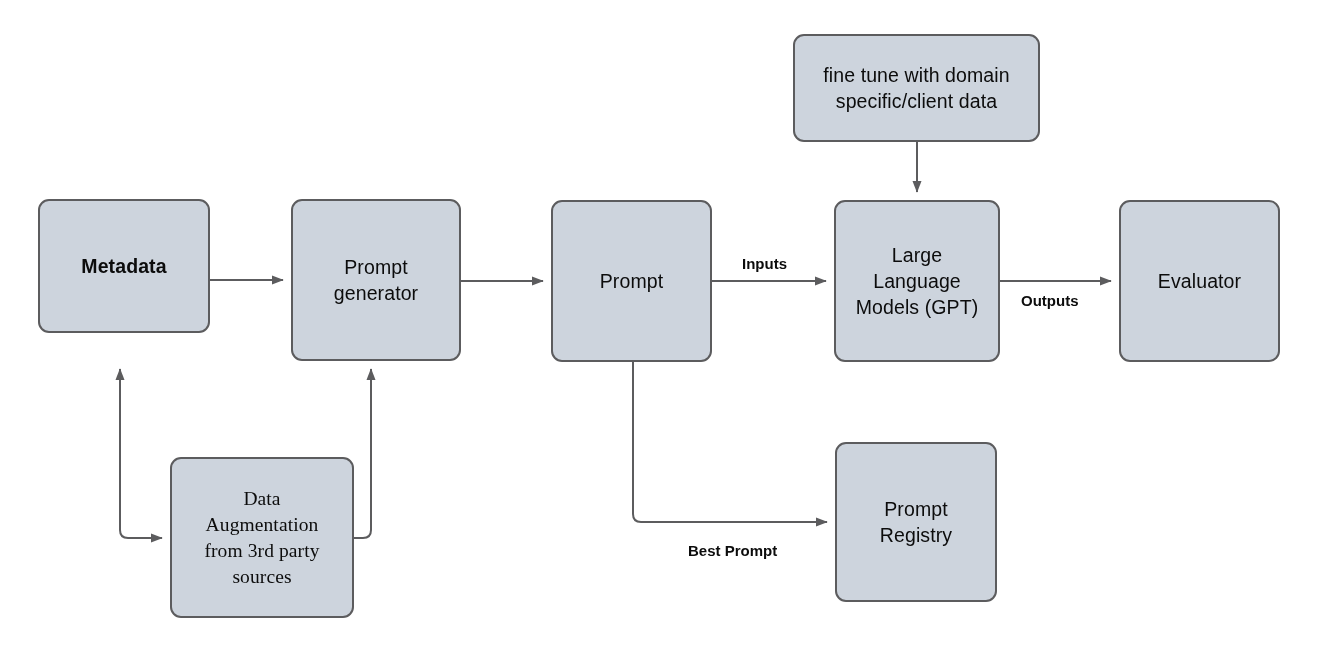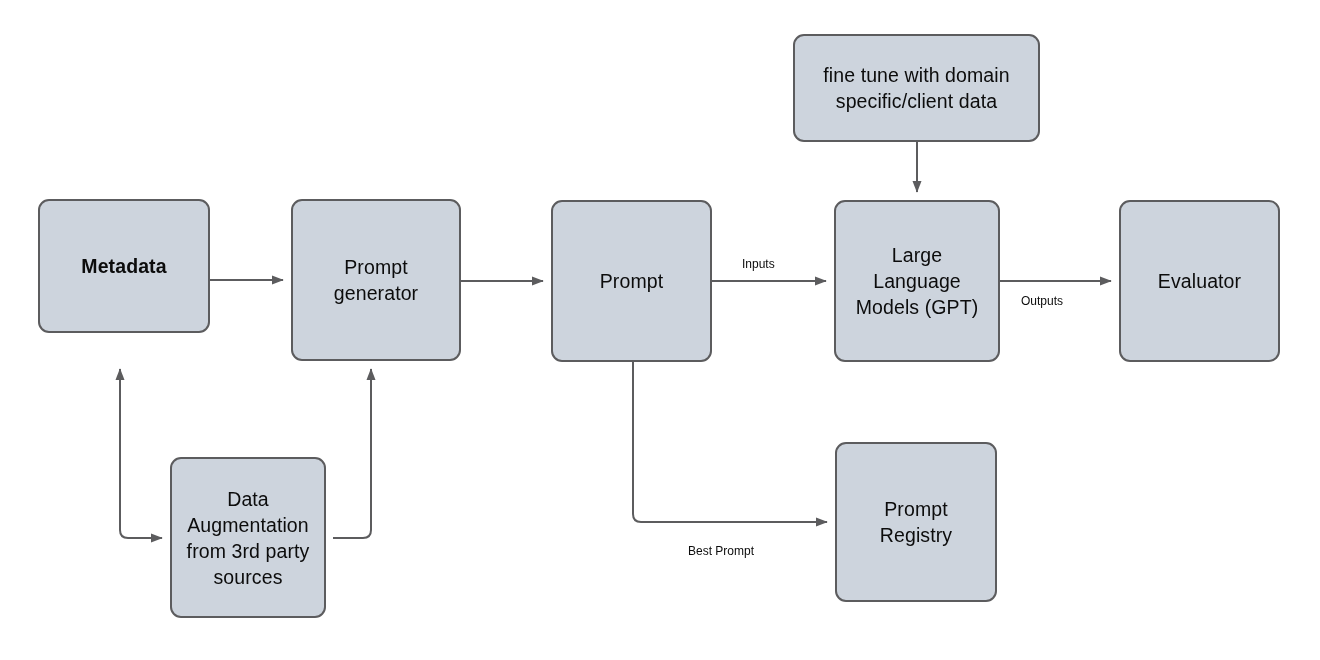--- a/index.html
+++ b/index.html
@@ -44,26 +44,27 @@
     padding: 16px 8px;
     z-index: 2;
   }
   .node .node-label {
     display: block;
     white-space: pre-line;
   }
   .edge-label {
     position: absolute;
     color: #0c0c0c;
-    font-size: 12px;
+    font-size: 15px;
     line-height: 24px;
     white-space: nowrap;
     z-index: 3;
     background: #ffffff;
     padding: 0 3px;
+    font-weight: bold;
   }
 </style>
 </head>
 <body>
 
 <div id="canvas">
 
   <svg class="edges" viewBox="0 0 1320 660" xmlns="http://www.w3.org/2000/svg">
     <defs>
       <marker id="ah" viewBox="0 0 12 10" refX="11.2" refY="5" markerWidth="12" markerHeight="10" orient="auto-start-reverse" markerUnits="userSpaceOnUse">
@@ -125,21 +126,21 @@
   <div class="node" style="left:834px; top:200px; width:166px; height:162px;">
     <span class="node-label">Large
 Language
 Models (GPT)</span>
   </div>
 
   <div class="node" style="left:1119px; top:200px; width:161px; height:162px;text-align:right;">
     <span class="node-label">Evaluator</span>
   </div>
 
-  <div class="node" style="left:170px; top:457px; width:156px; height:161px;">
+  <div class="node" style="left:170px; top:457px; width:184px; height:161px;font-family:Liberation Serif, serif;">
     <span class="node-label">Data
 Augmentation
 from 3rd party
 sources</span>
   </div>
 
   <div class="node" style="left:835px; top:442px; width:162px; height:160px;">
     <span class="node-label">Prompt
 Registry</span>
   </div>

